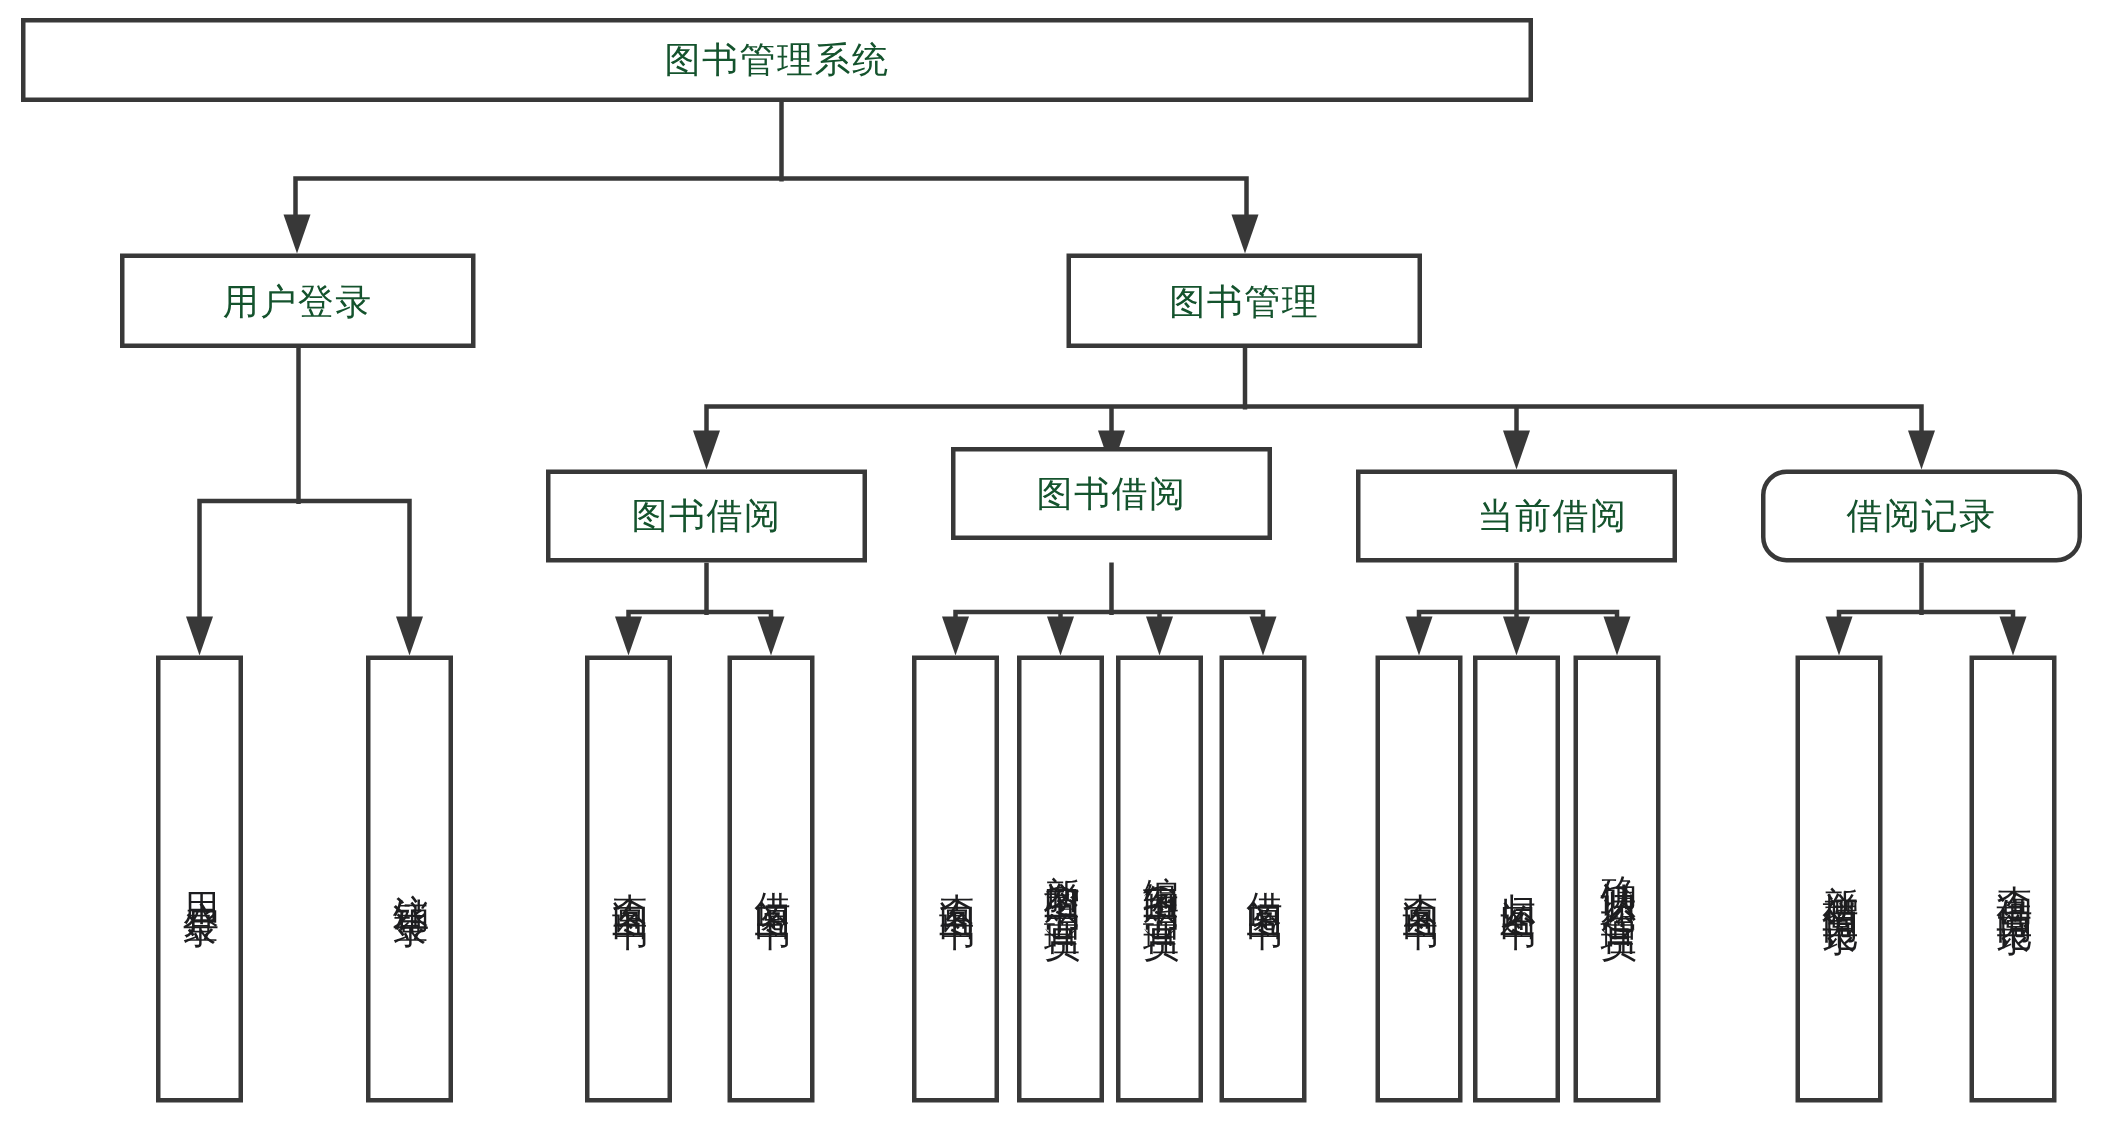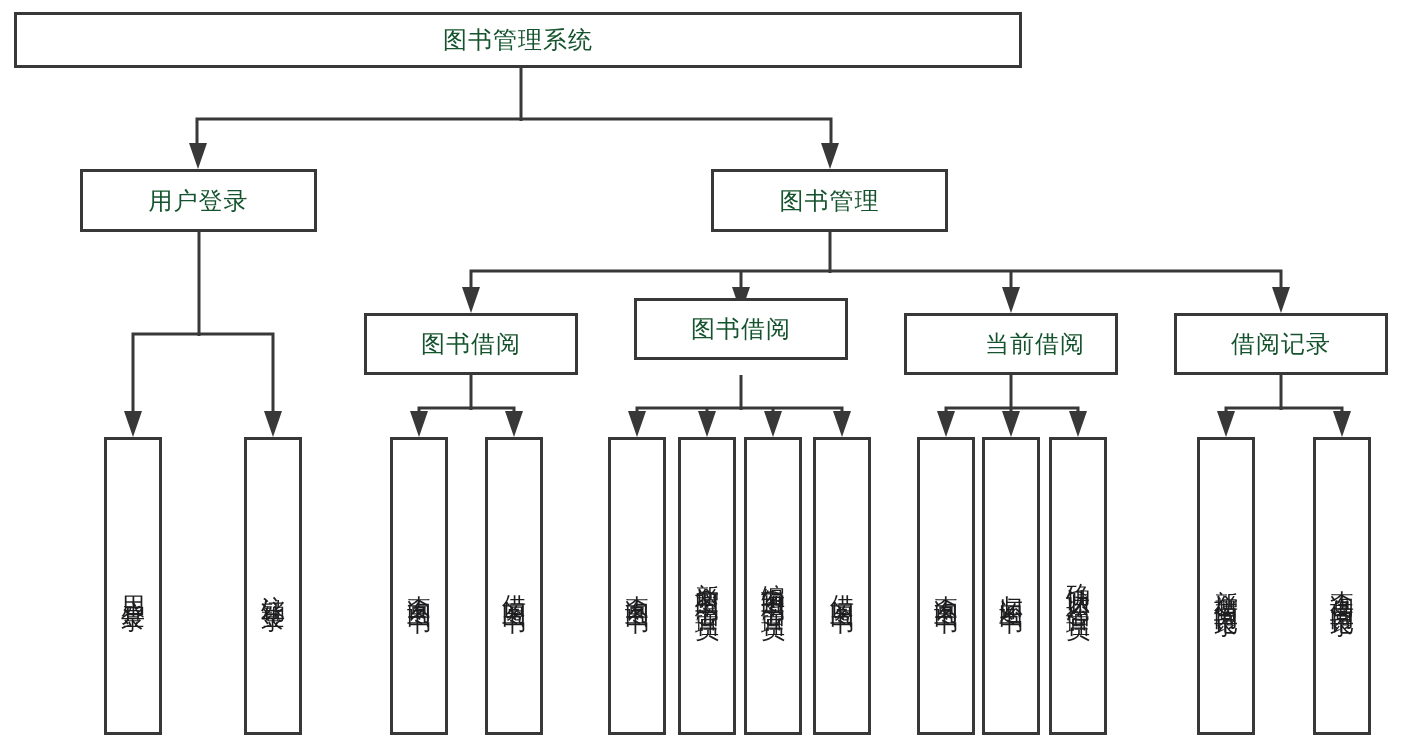--- a/index.html
+++ b/index.html
@@ -136,21 +136,21 @@
 
   <div class="hbox" style="left:364px; top:313px; width:214px; height:62px;">
     <span>图书借阅</span>
   </div>
   <div class="hbox" style="left:634px; top:298px; width:214px; height:62px;">
     <span>图书借阅</span>
   </div>
   <div class="hbox" style="left:904px; top:313px; width:214px; height:62px;padding-left:48px;">
     <span>当前借阅</span>
   </div>
-  <div class="hbox" style="left:1174px; top:313px; width:214px; height:62px;">
+  <div class="hbox" style="left:1174px; top:313px; width:214px; height:62px;border-radius:17px;">
     <span>借阅记录</span>
   </div>
 
   <div class="vbox" style="left:104px;">
     <span class="vtext">用户登录</span>
   </div>
   <div class="vbox" style="left:244px;">
     <span class="vtext">注销登录</span>
   </div>
 

